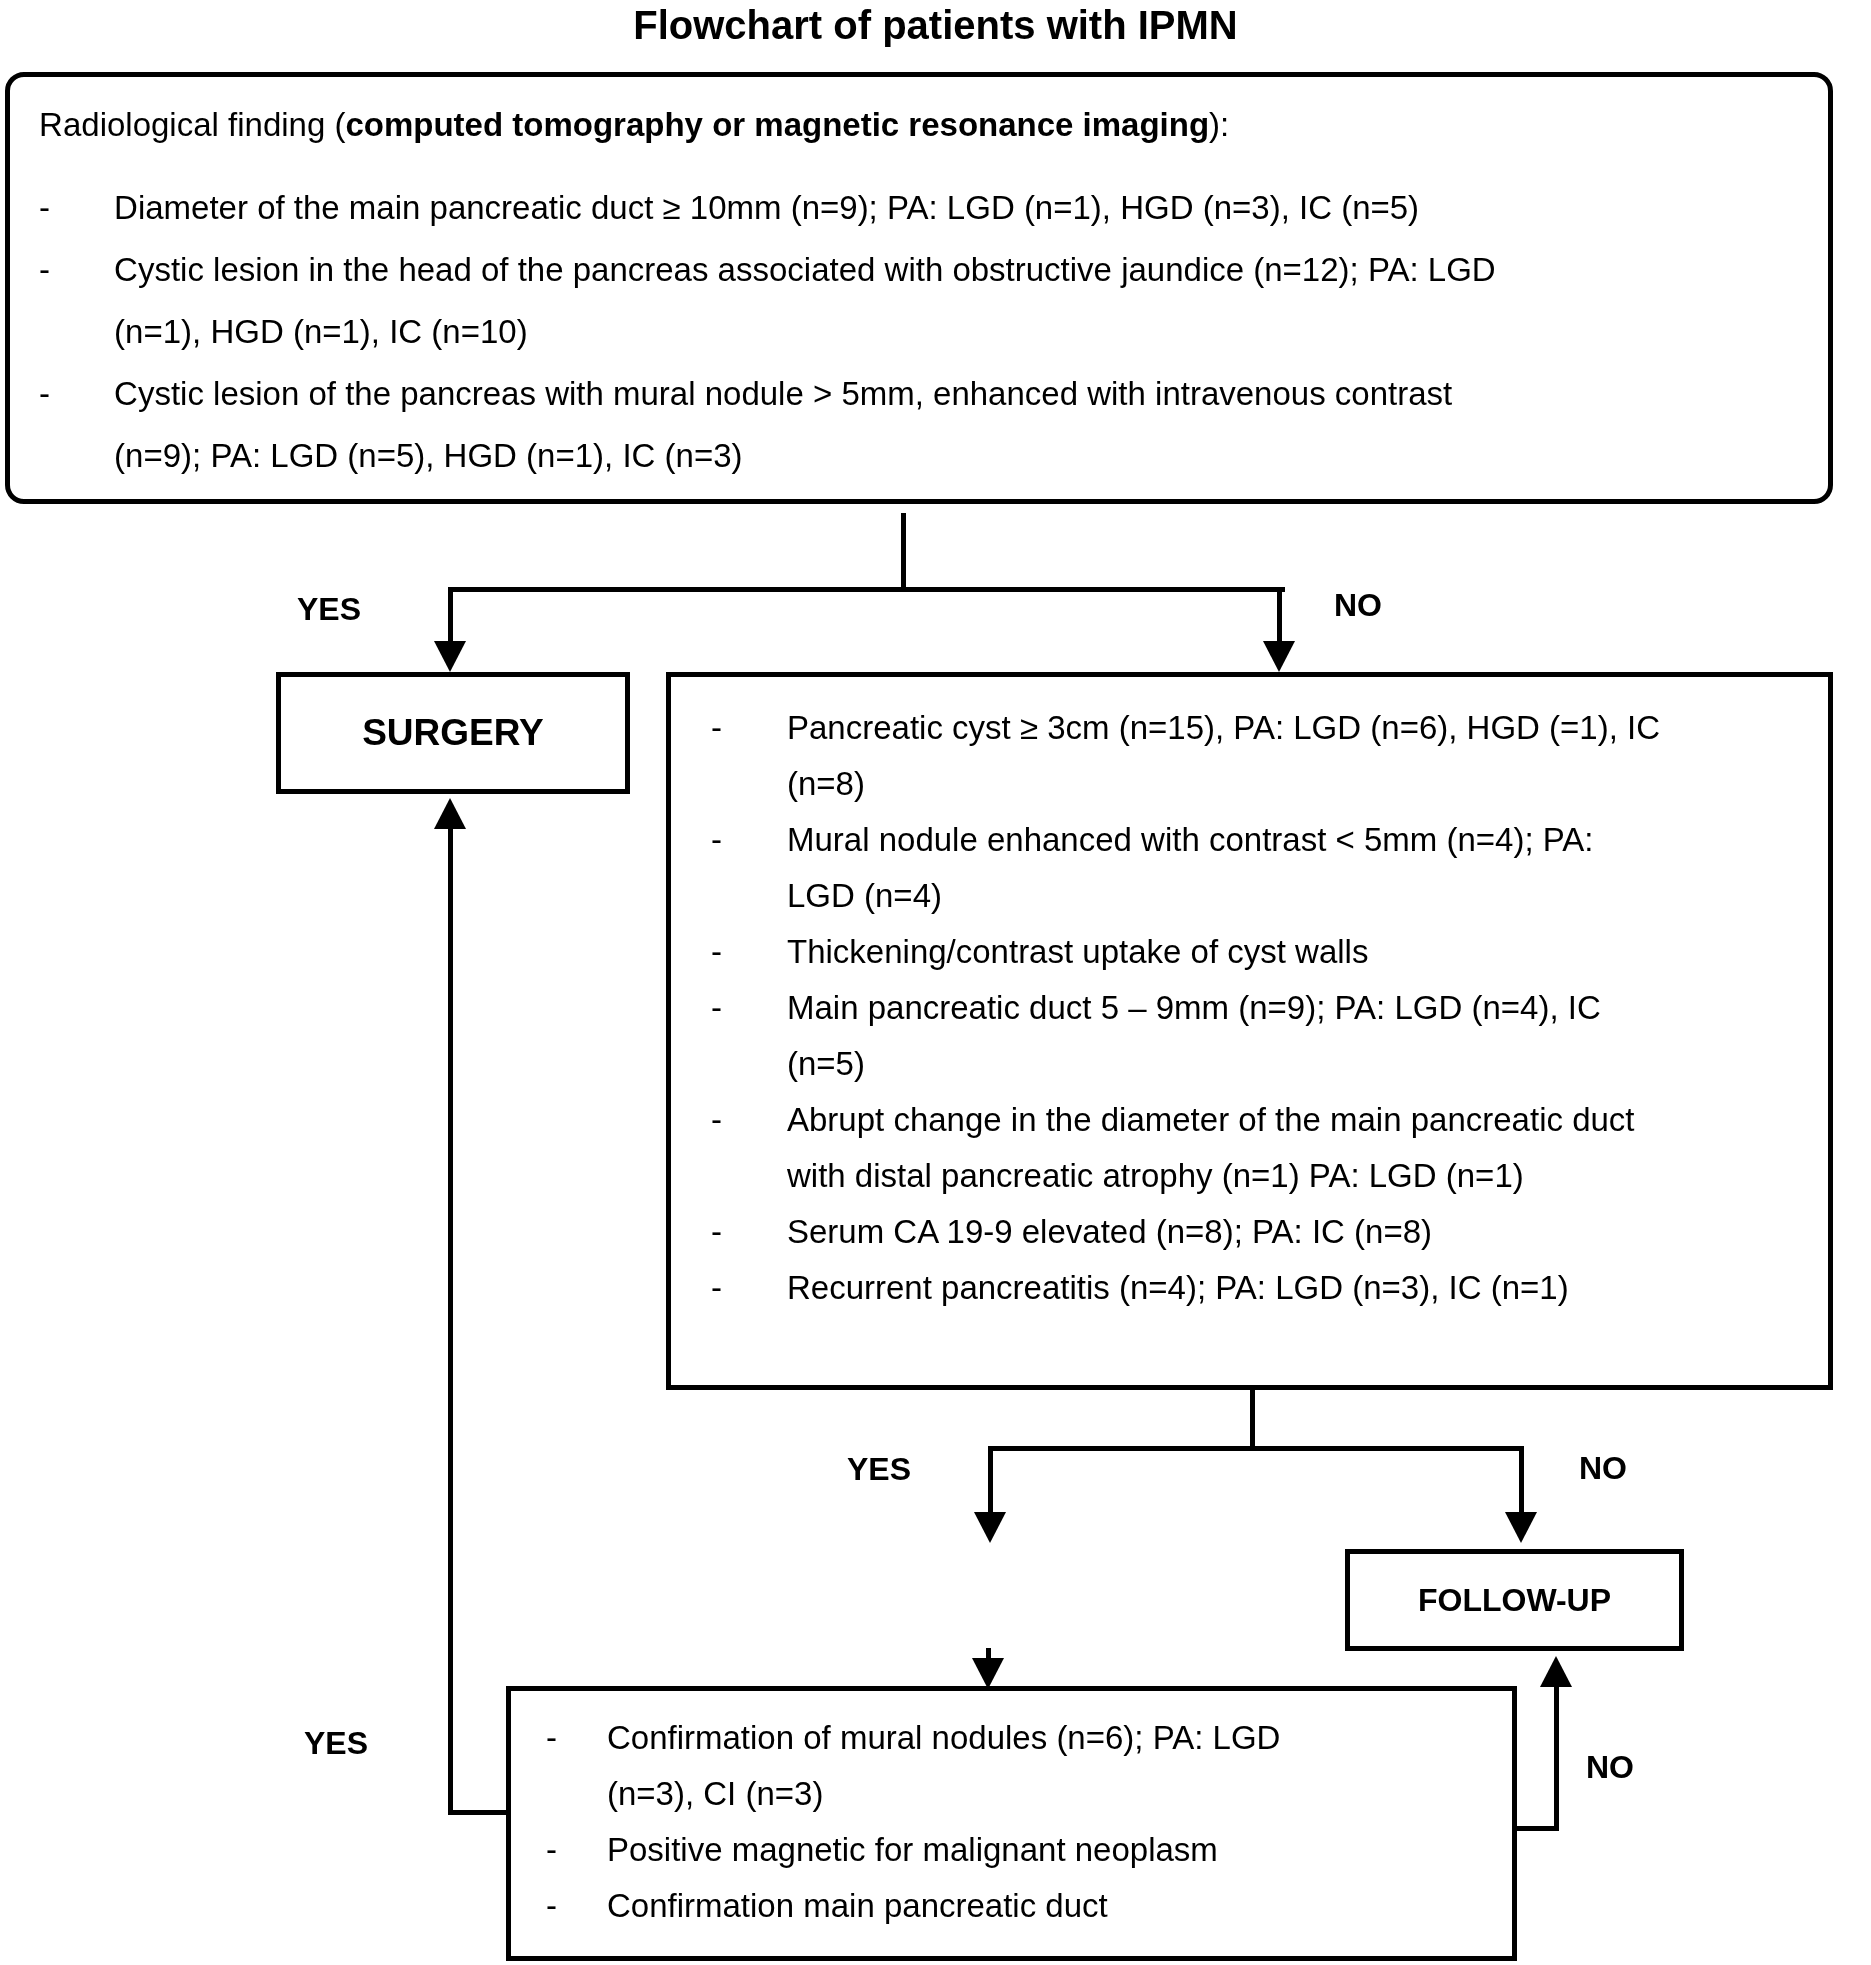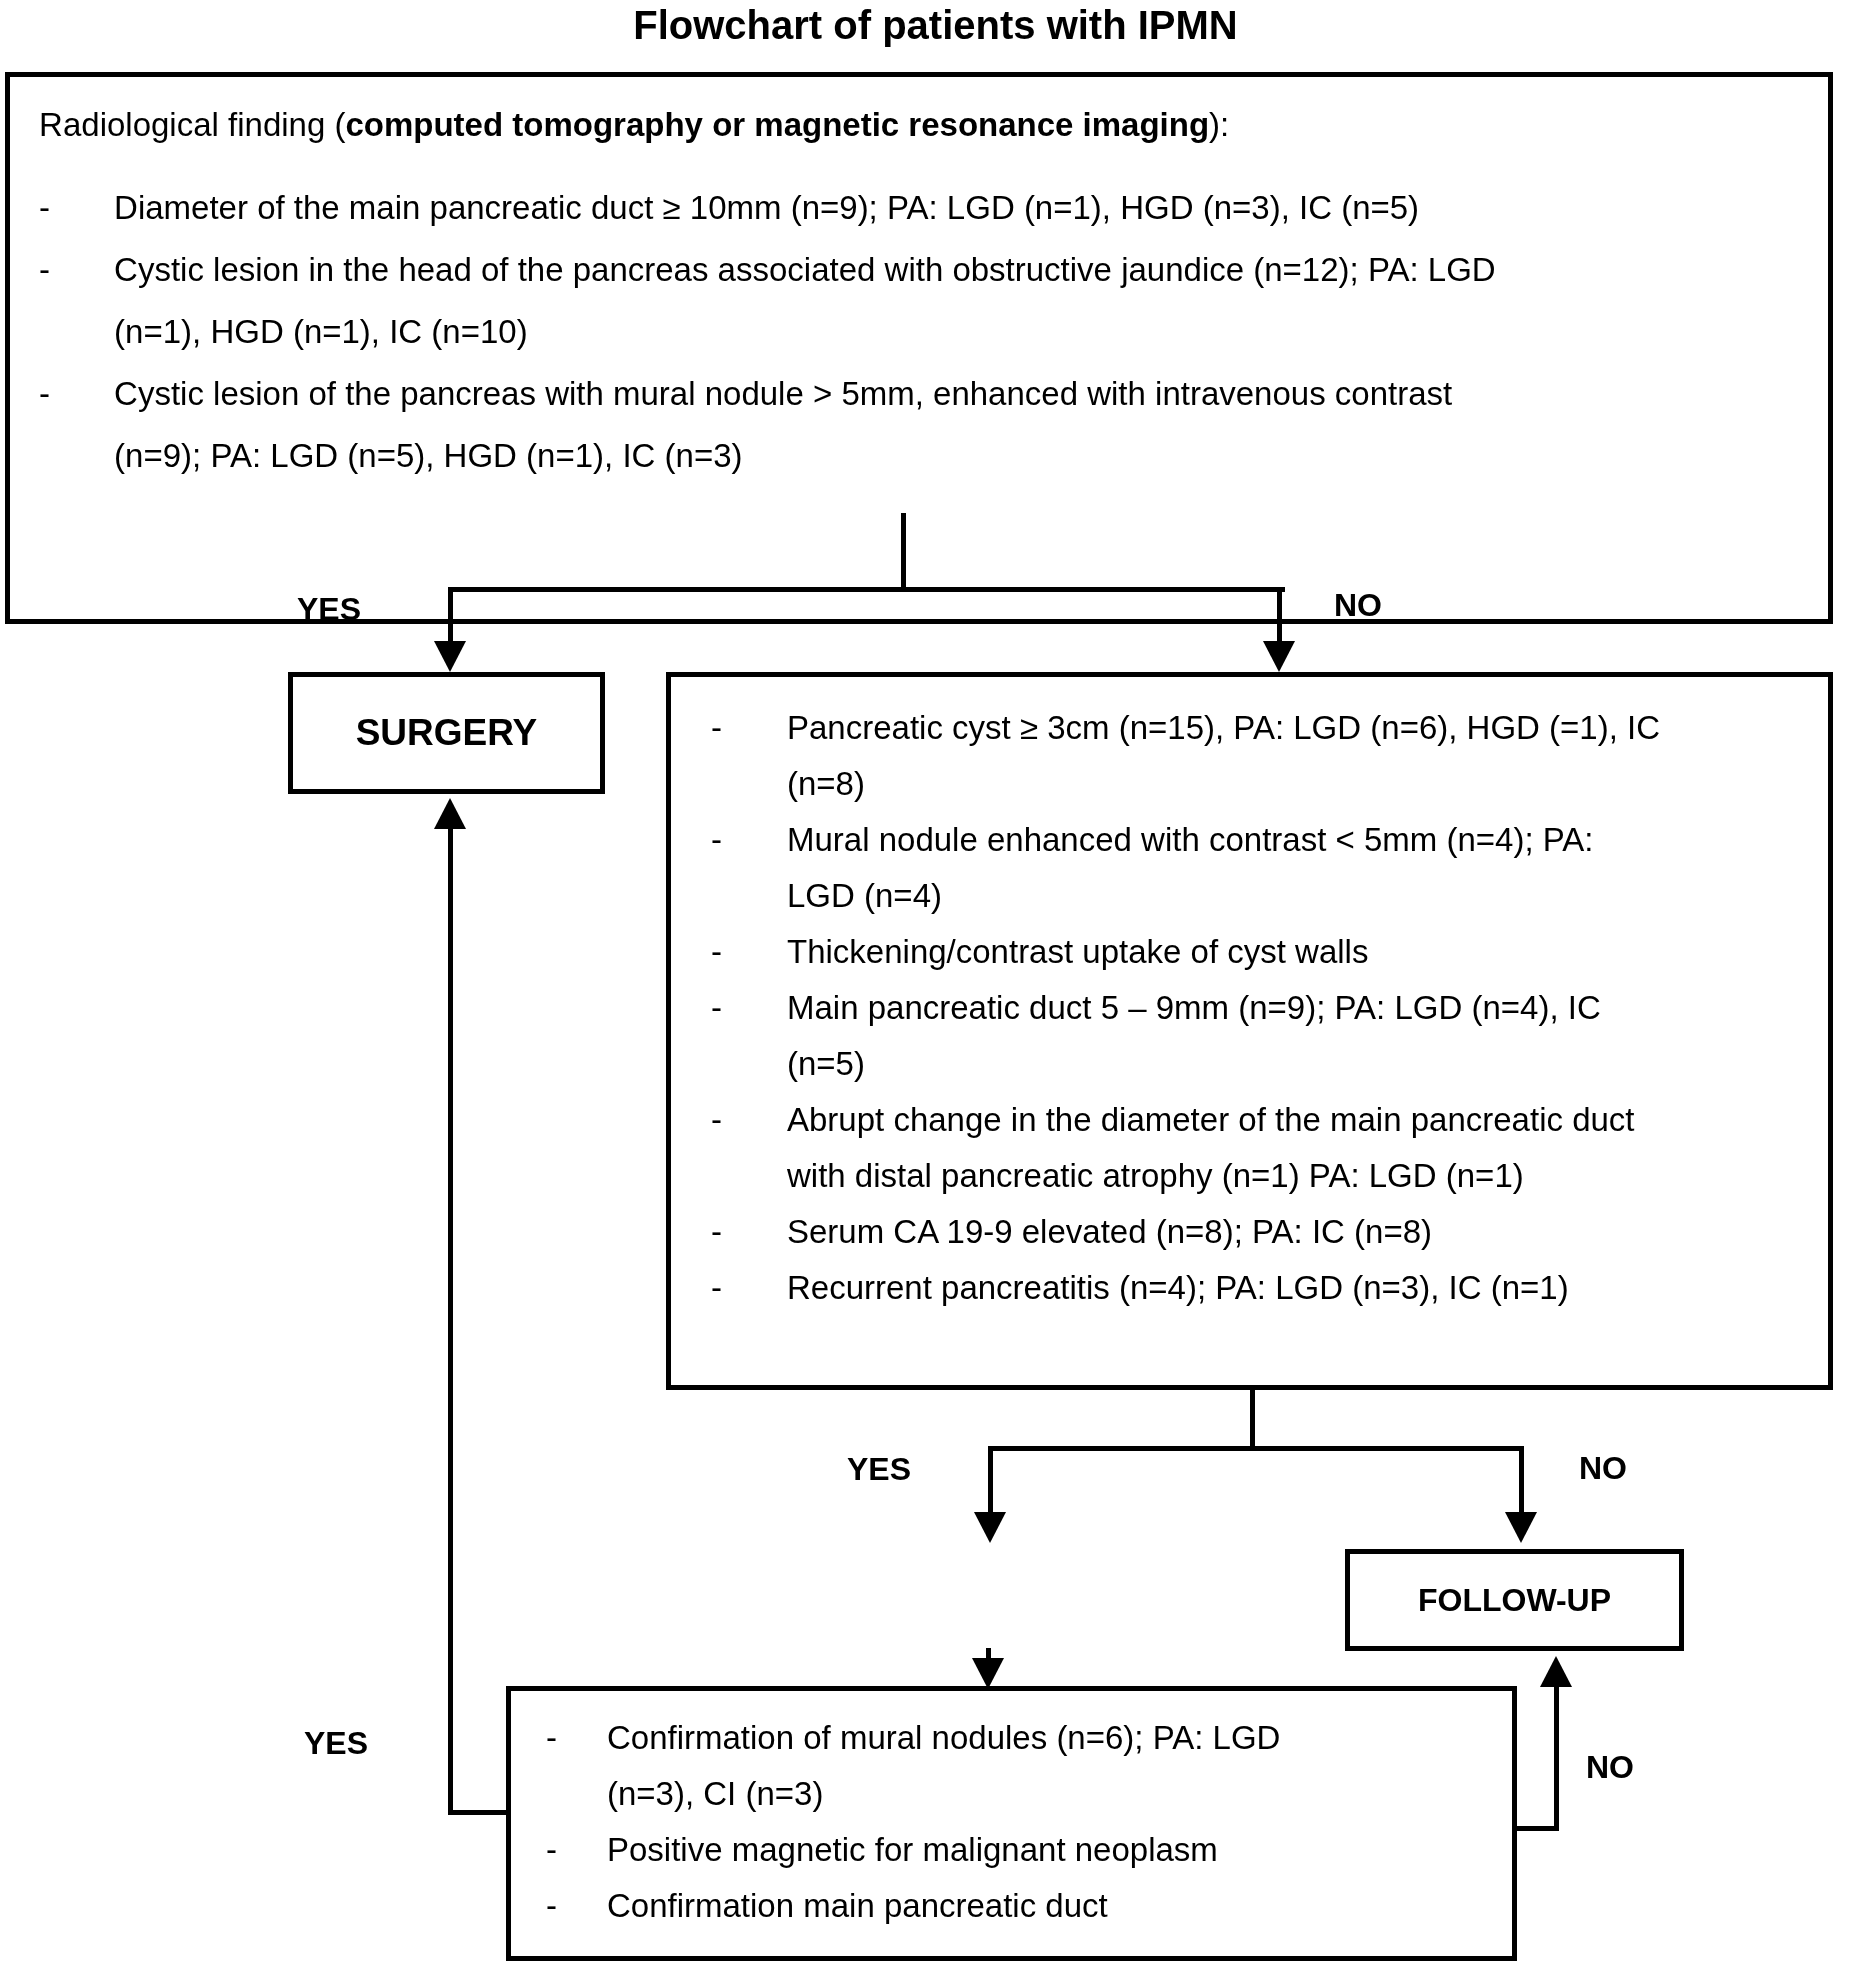--- a/index.html
+++ b/index.html
@@ -2,30 +2,30 @@
 <html style="font-size:10.2px"><head>
 <meta charset="utf-8">
 <style>
   html,body{margin:0;padding:0;background:#ffffff;}
   .canvas{position:relative;width:1871px;height:1965px;background:#fff;
           font-family:"Liberation Sans",sans-serif;color:#000;}
   .title{position:absolute;left:0;top:0;width:1871px;text-align:center;
          font-size:40px;font-weight:bold;line-height:50px;}
   .box{position:absolute;box-sizing:border-box;border:5.1px solid #000;background:#fff;}
   .center-label{display:flex;align-items:center;justify-content:center;font-weight:bold;}
-  .top-box{left:5.1px;top:72px;width:1828px;height:552px;padding:16.6px 15.4px 6.4px 29px;}
+  .top-box{left:5.1px;top:72px;width:1828px;height:432px;padding:16.6px 15.4px 6.4px 29px;border-radius:19px;}
   .heading{font-size:33px;line-height:61px;margin-bottom:22px;}
   .heading .bold{font-weight:bold;}
   .bullet{display:grid;}
   .top-box .bullet{grid-template-columns:75px 1fr;}
   .btext{white-space:pre-line;}
   .top-box .bullet,.top-box .btext{font-size:33px;line-height:62px;}
   .criteria-box{left:666px;top:672px;width:1167px;height:718px;padding:23px 18px 6.4px 40px;}
   .criteria-box .bullet{grid-template-columns:76px 1fr;font-size:33px;line-height:56px;}
-  .surgery-box{left:288px;top:672px;width:317px;height:122px;font-size:37px;}
+  .surgery-box{left:276px;top:672px;width:354px;height:122px;font-size:37px;}
   .eus-box{left:672px;top:1547px;width:496px;height:101px;font-size:33px;}
   .followup-box{left:1345px;top:1549px;width:339px;height:102px;font-size:32px;}
   .bottom-box{left:506px;top:1686px;width:1011px;height:275px;padding:19px 15.4px 6.4px 35px;}
   .bottom-box .bullet{grid-template-columns:61px 1fr;font-size:33px;line-height:56px;}
   .line{position:absolute;background:#000;}
   .arrow-down{position:absolute;width:0;height:0;
       border-left:16.6px solid transparent;border-right:16.6px solid transparent;
       border-top:31px solid #000;}
   .arrow-up{position:absolute;width:0;height:0;
       border-left:16.6px solid transparent;border-right:16.6px solid transparent;

